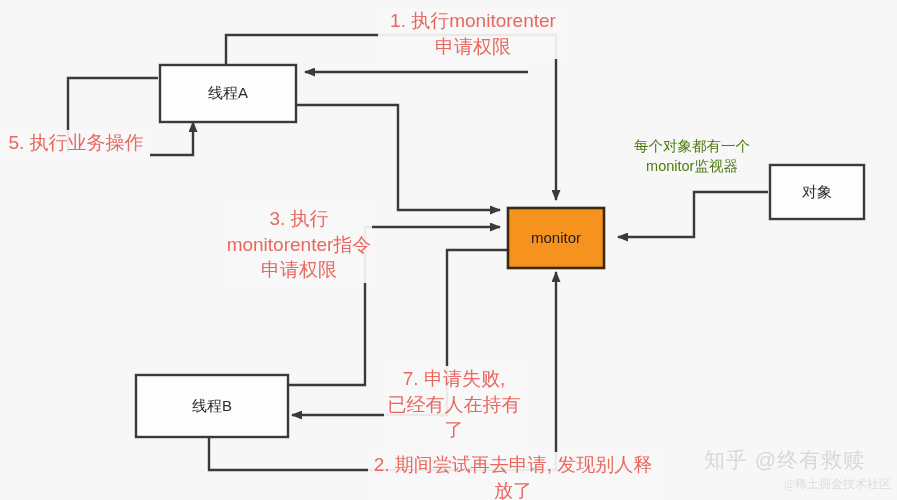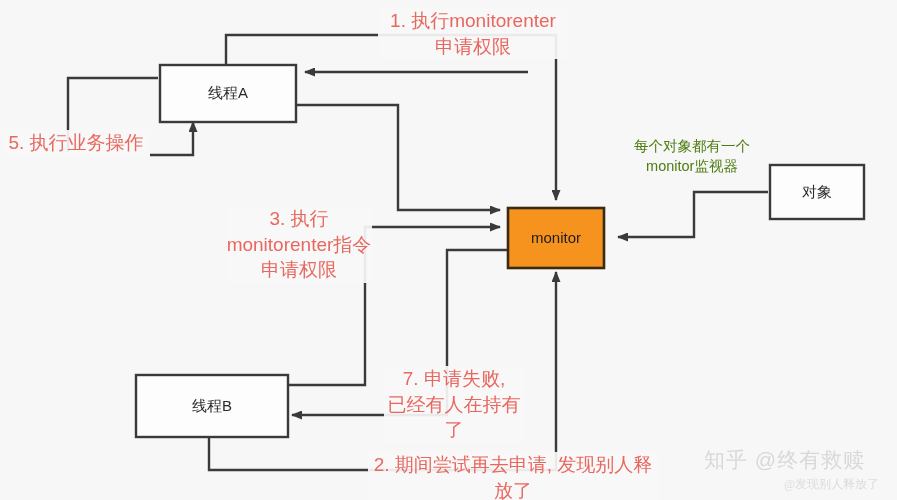--- a/index.html
+++ b/index.html
@@ -136,15 +136,15 @@
   <div class="anno" style="left:384px; top:366px; width:140px;">7. 申请失败,
 已经有人在持有了</div>
 
   <div class="anno" style="left:368px; top:452px; width:290px;">2. 期间尝试再去申请, 发现别人释放了
 现在阔以了</div>
 
   <div class="note-text" style="left:608px; top:137px; width:168px;">每个对象都有一个
 monitor监视器</div>
 
   <div class="wm-main" style="left:664px; top:446px;margin-left:40px;">知乎 @终有救赎</div>
-  <div class="wm-sub" style="left:784px; top:476px;">@发现别人释放了</div>
+  <div class="wm-sub" style="left:784px; top:476px;">@稀土掘金技术社区</div>
 
 </div>
 
 </body></html>

